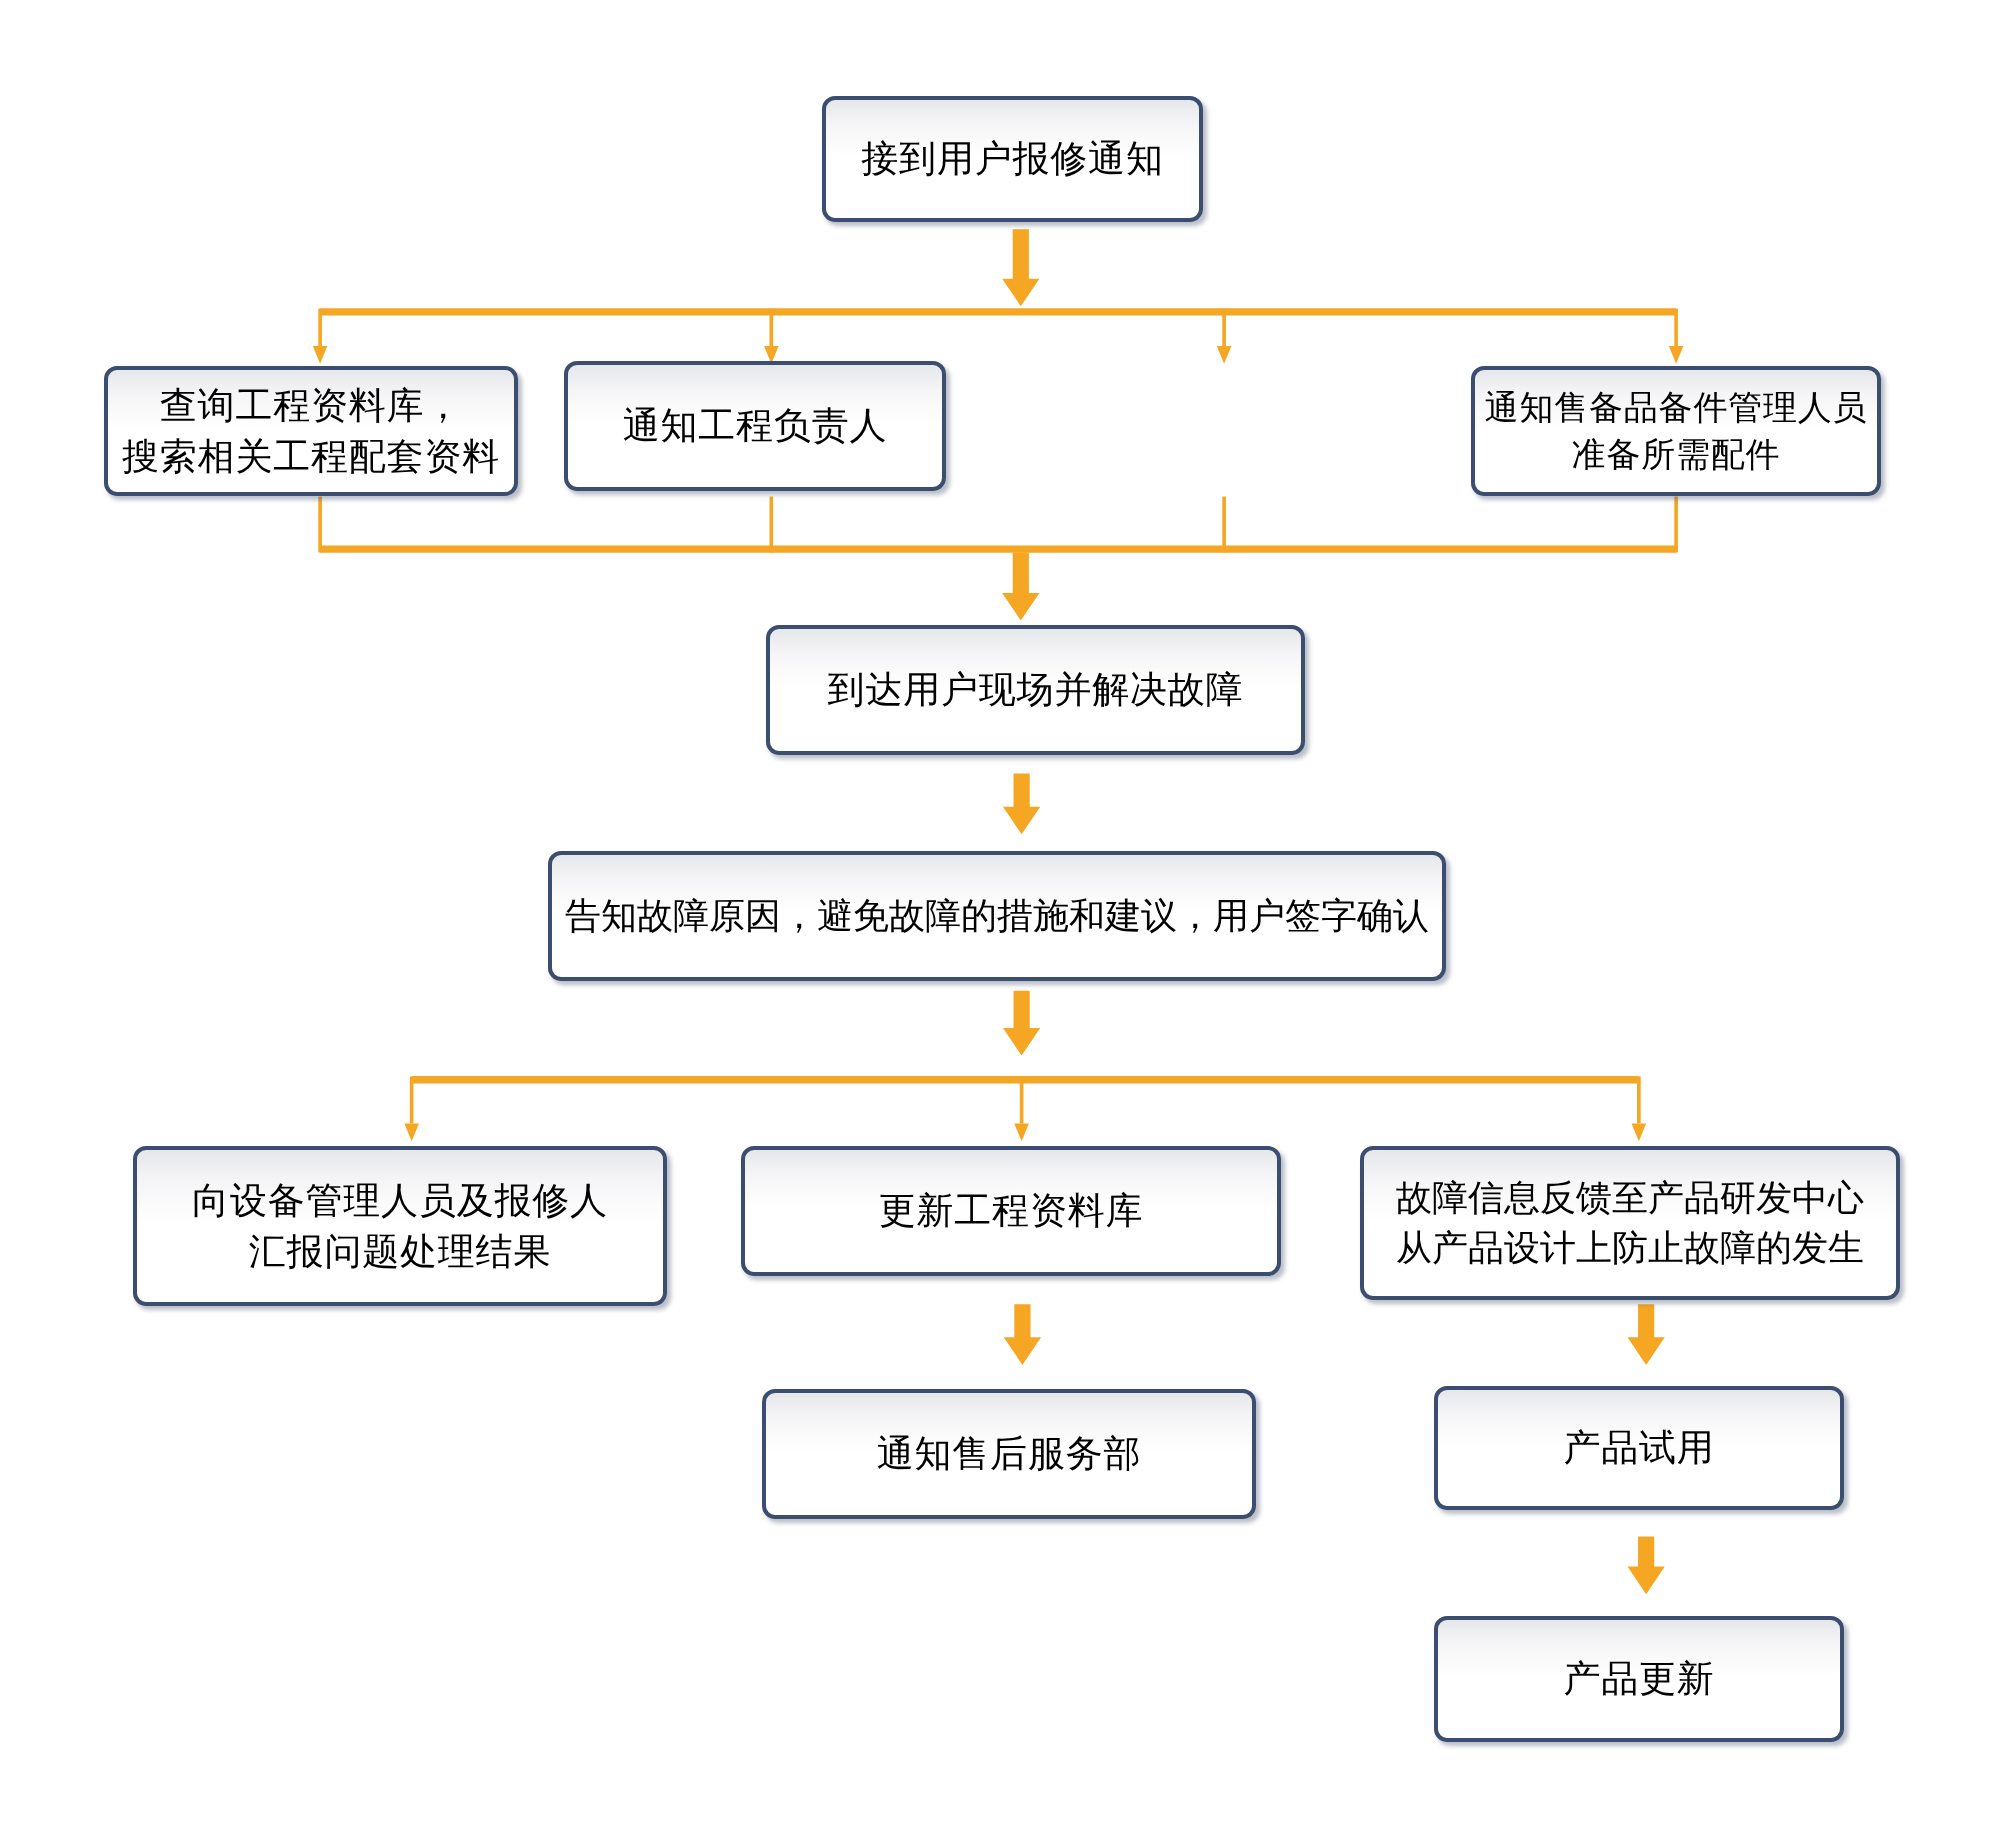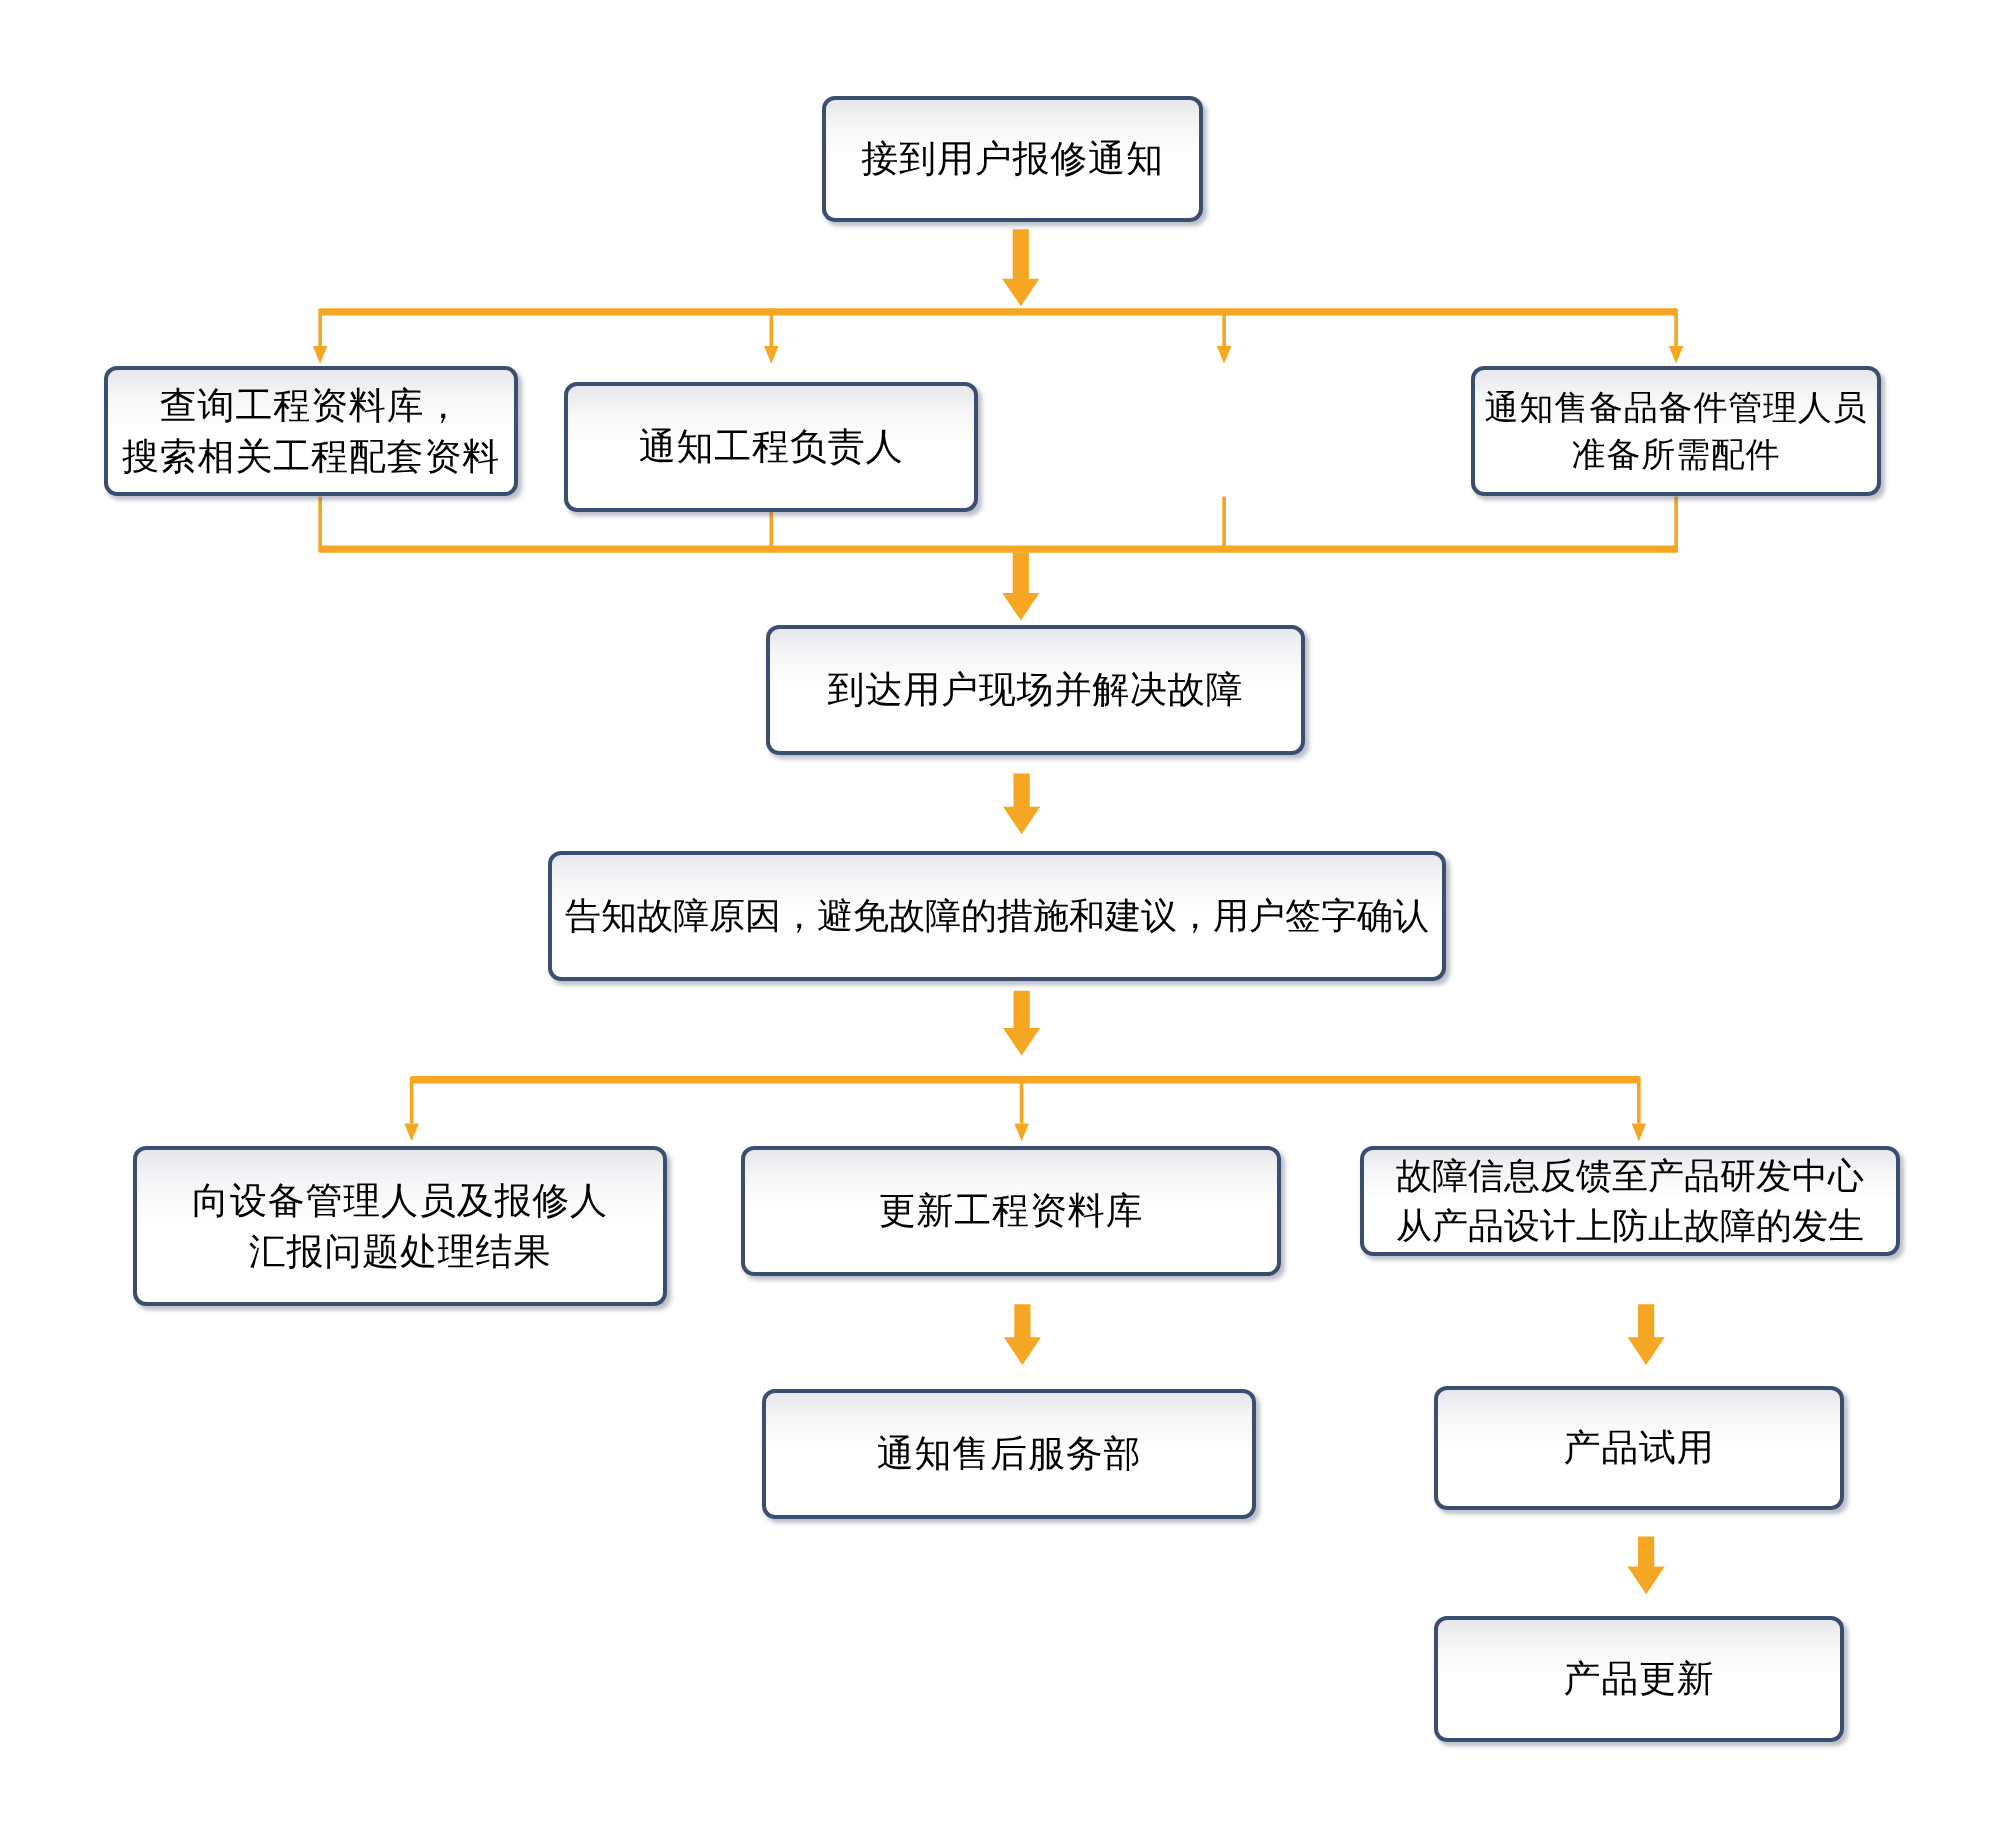--- a/index.html
+++ b/index.html
@@ -122,36 +122,36 @@
     <g>
       <polygon class="block-arrow" points="2022,1897 2042,1897 2042,1934 2055,1934 2032,1968 2009,1934 2022,1934"></polygon>
     </g>
   </svg>
 
   <div class="node" style="left:822px;top:96px;width:381px;height:126px">接到用户报修通知</div>
 
   <div class="node" style="left:104px;top:366px;width:414px;height:130px">查询工程资料库，
 搜索相关工程配套资料</div>
 
-  <div class="node" style="left:564px;top:382px;width:414px;height:130px">通知工程负责人</div>
+  <div class="node" style="left:564px;top:361px;width:382px;height:130px">通知工程负责人</div>
 
 
   <div class="node" style="left:1471px;top:366px;width:410px;height:130px;font-size:34px">通知售备品备件管理人员
 准备所需配件</div>
 
   <div class="node" style="left:766px;top:625px;width:539px;height:130px">到达用户现场并解决故障</div>
 
   <div class="node" style="left:548px;top:851px;width:898px;height:130px;font-size:36px;letter-spacing:0">告知故障原因，避免故障的措施和建议，用户签字确认</div>
 
   <div class="node" style="left:133px;top:1146px;width:534px;height:160px">向设备管理人员及报修人
 汇报问题处理结果</div>
 
   <div class="node" style="left:741px;top:1146px;width:540px;height:130px">更新工程资料库</div>
 
-  <div class="node" style="left:1360px;top:1146px;width:540px;height:110px;font-size:36px;letter-spacing:0">故障信息反馈至产品研发中心
+  <div class="node" style="left:1360px;top:1146px;width:540px;height:154px;font-size:36px;letter-spacing:0">故障信息反馈至产品研发中心
 从产品设计上防止故障的发生</div>
 
   <div class="node" style="left:762px;top:1389px;width:494px;height:130px">通知售后服务部</div>
 
   <div class="node" style="left:1434px;top:1386px;width:410px;height:124px">产品试用</div>
 
   <div class="node" style="left:1434px;top:1616px;width:410px;height:126px">产品更新</div>
 
 </div>
 

